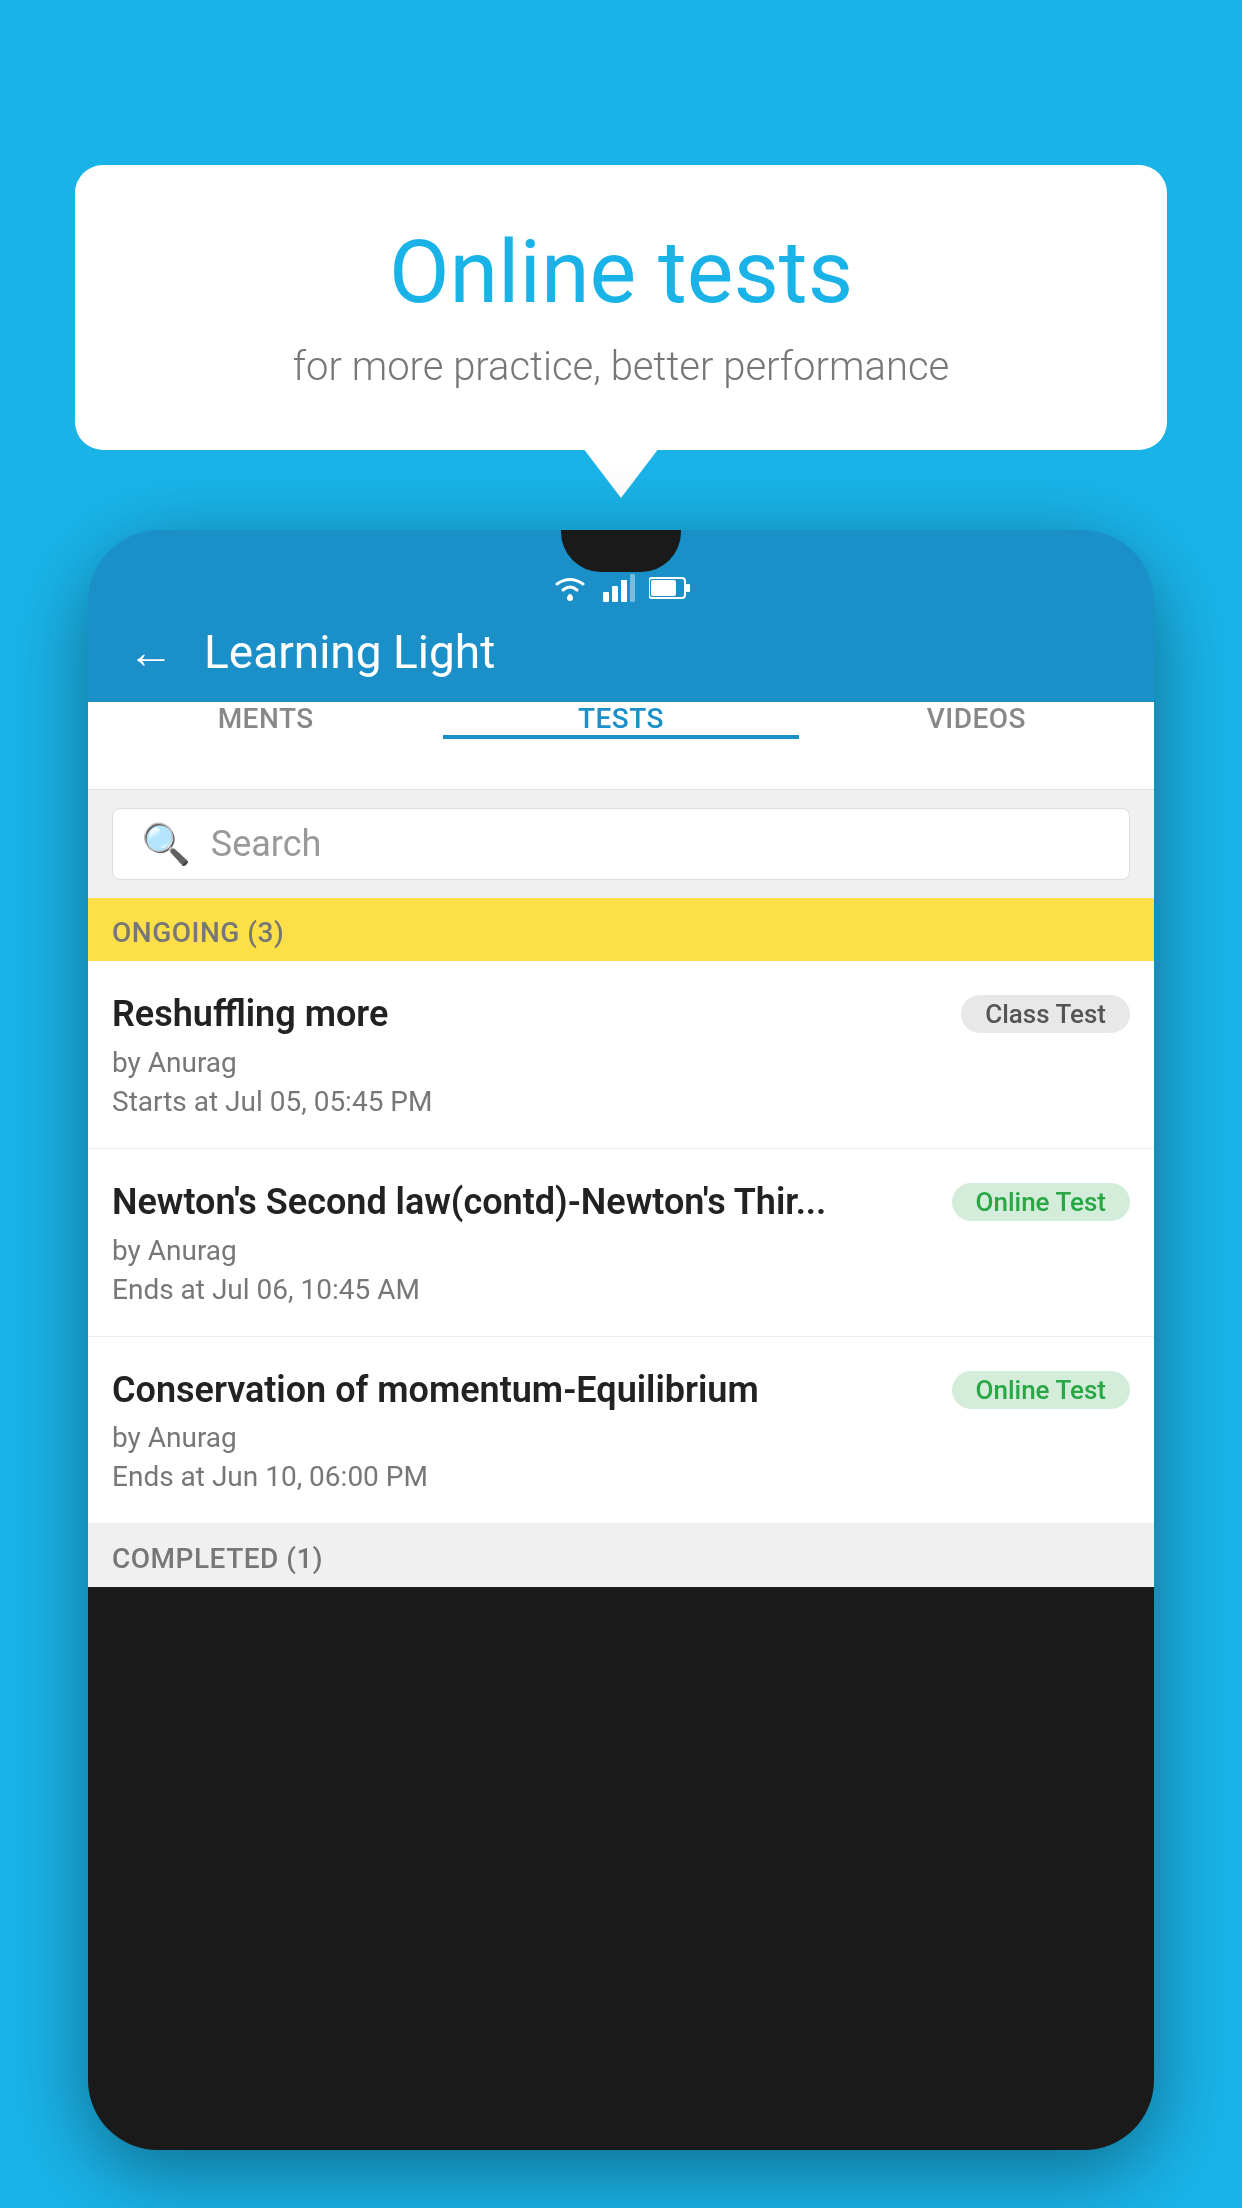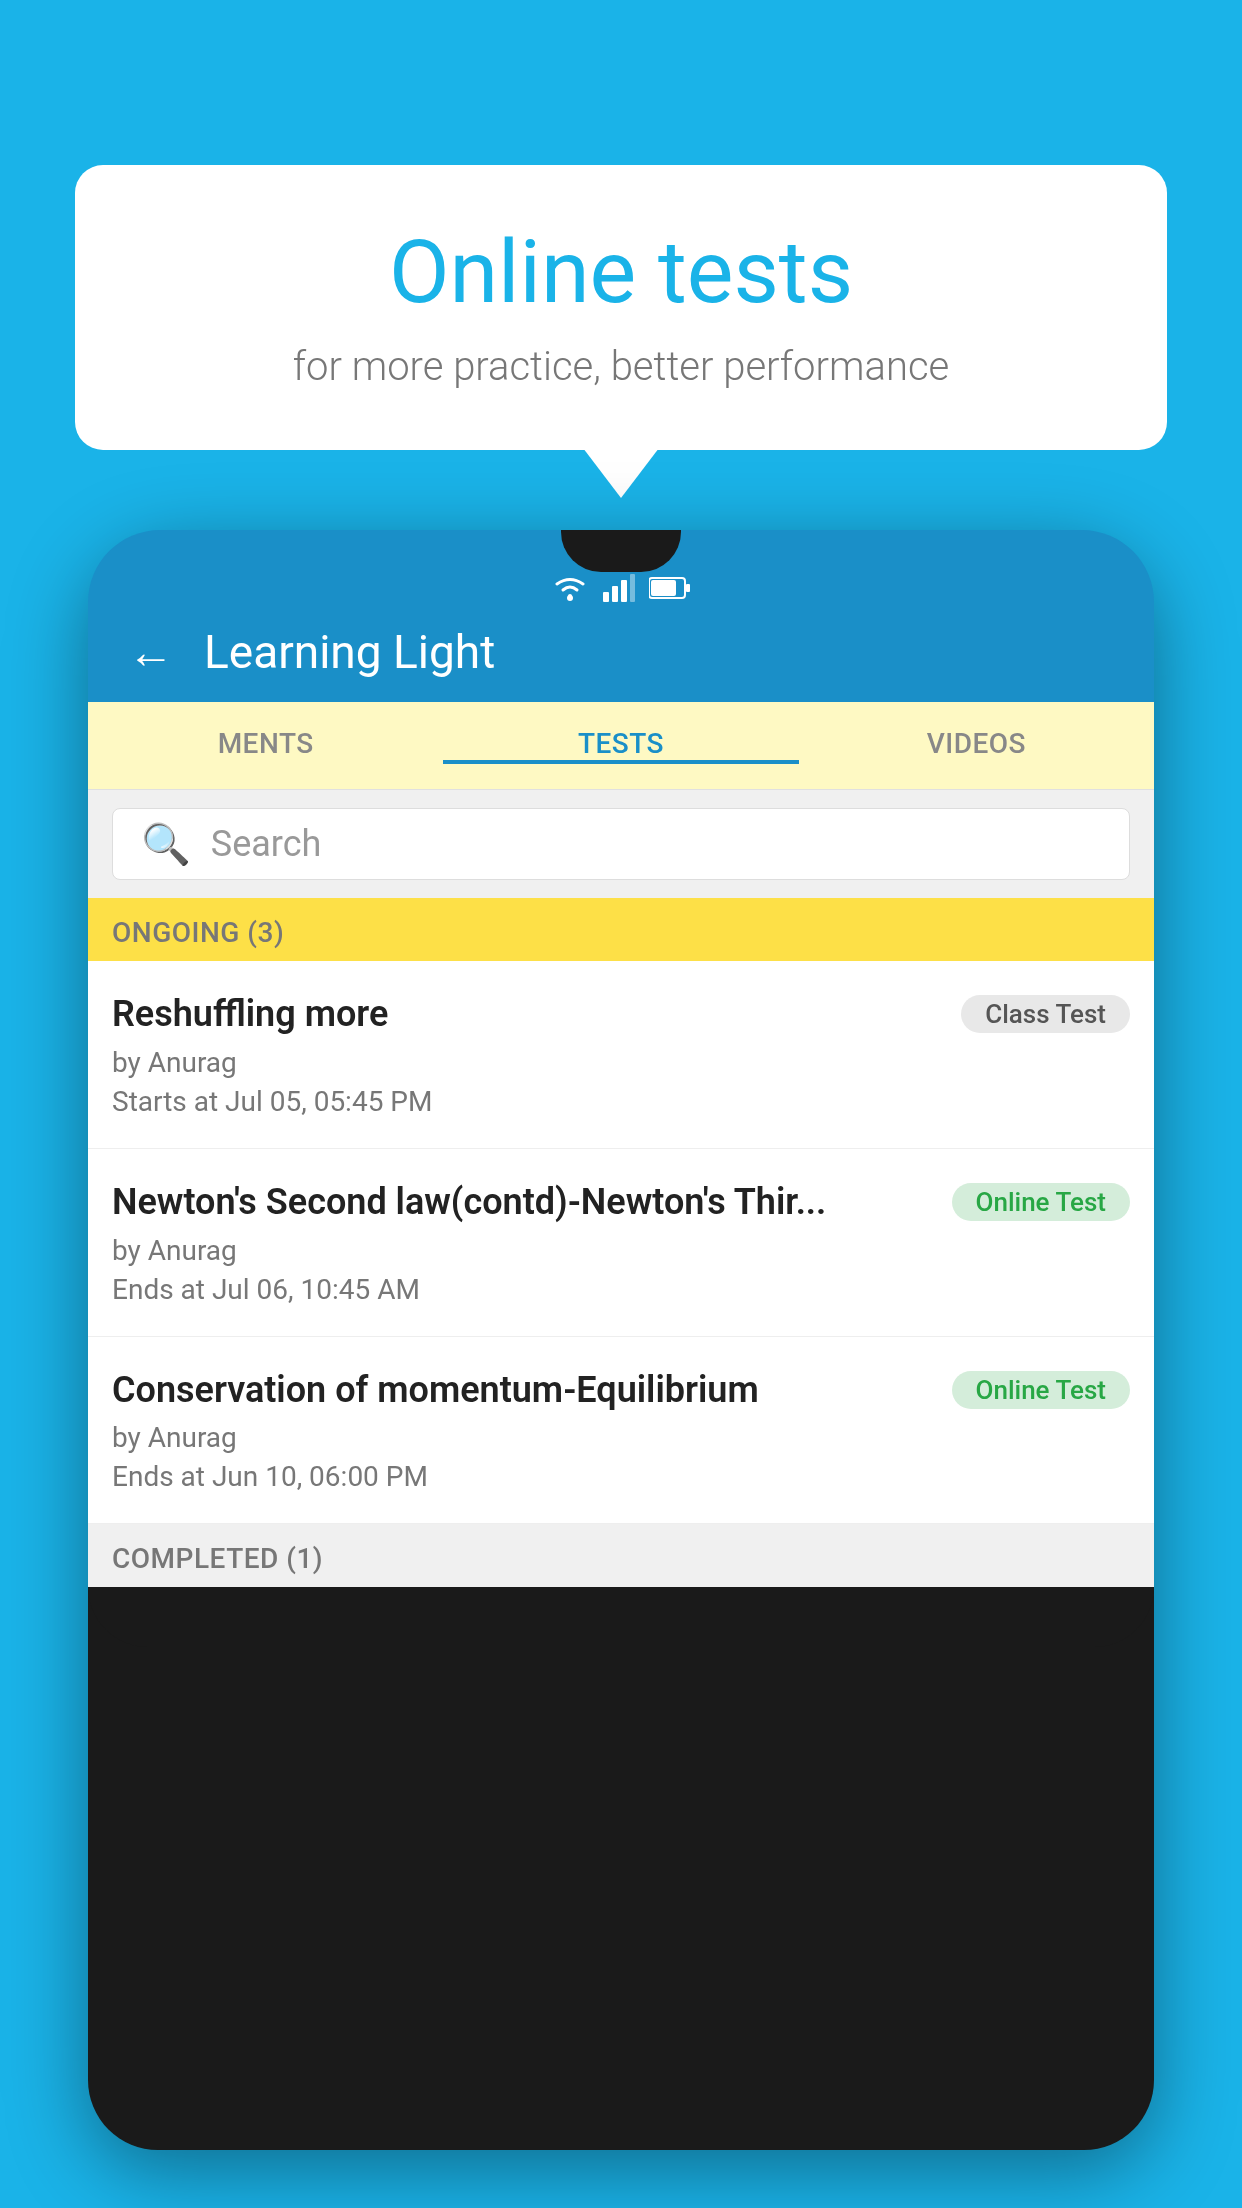--- a/index.html
+++ b/index.html
@@ -123,24 +123,24 @@
     }
 
     .app-title {
       color: white;
       font-size: 46px;
       font-weight: 400;
     }
 
     
     .tabs-bar {
-      background: #fef9c3;
+      background: #ffffff;
       height: 88px;
       display: flex;
-      align-items: center;
+      align-items: flex-start;
       border-bottom: 1px solid #e0e0e0;
       overflow: hidden;
     }
 
     .tab-item {
       flex: 1;
       display: flex;
       align-items: center;
       justify-content: center;
       font-size: 28px;

